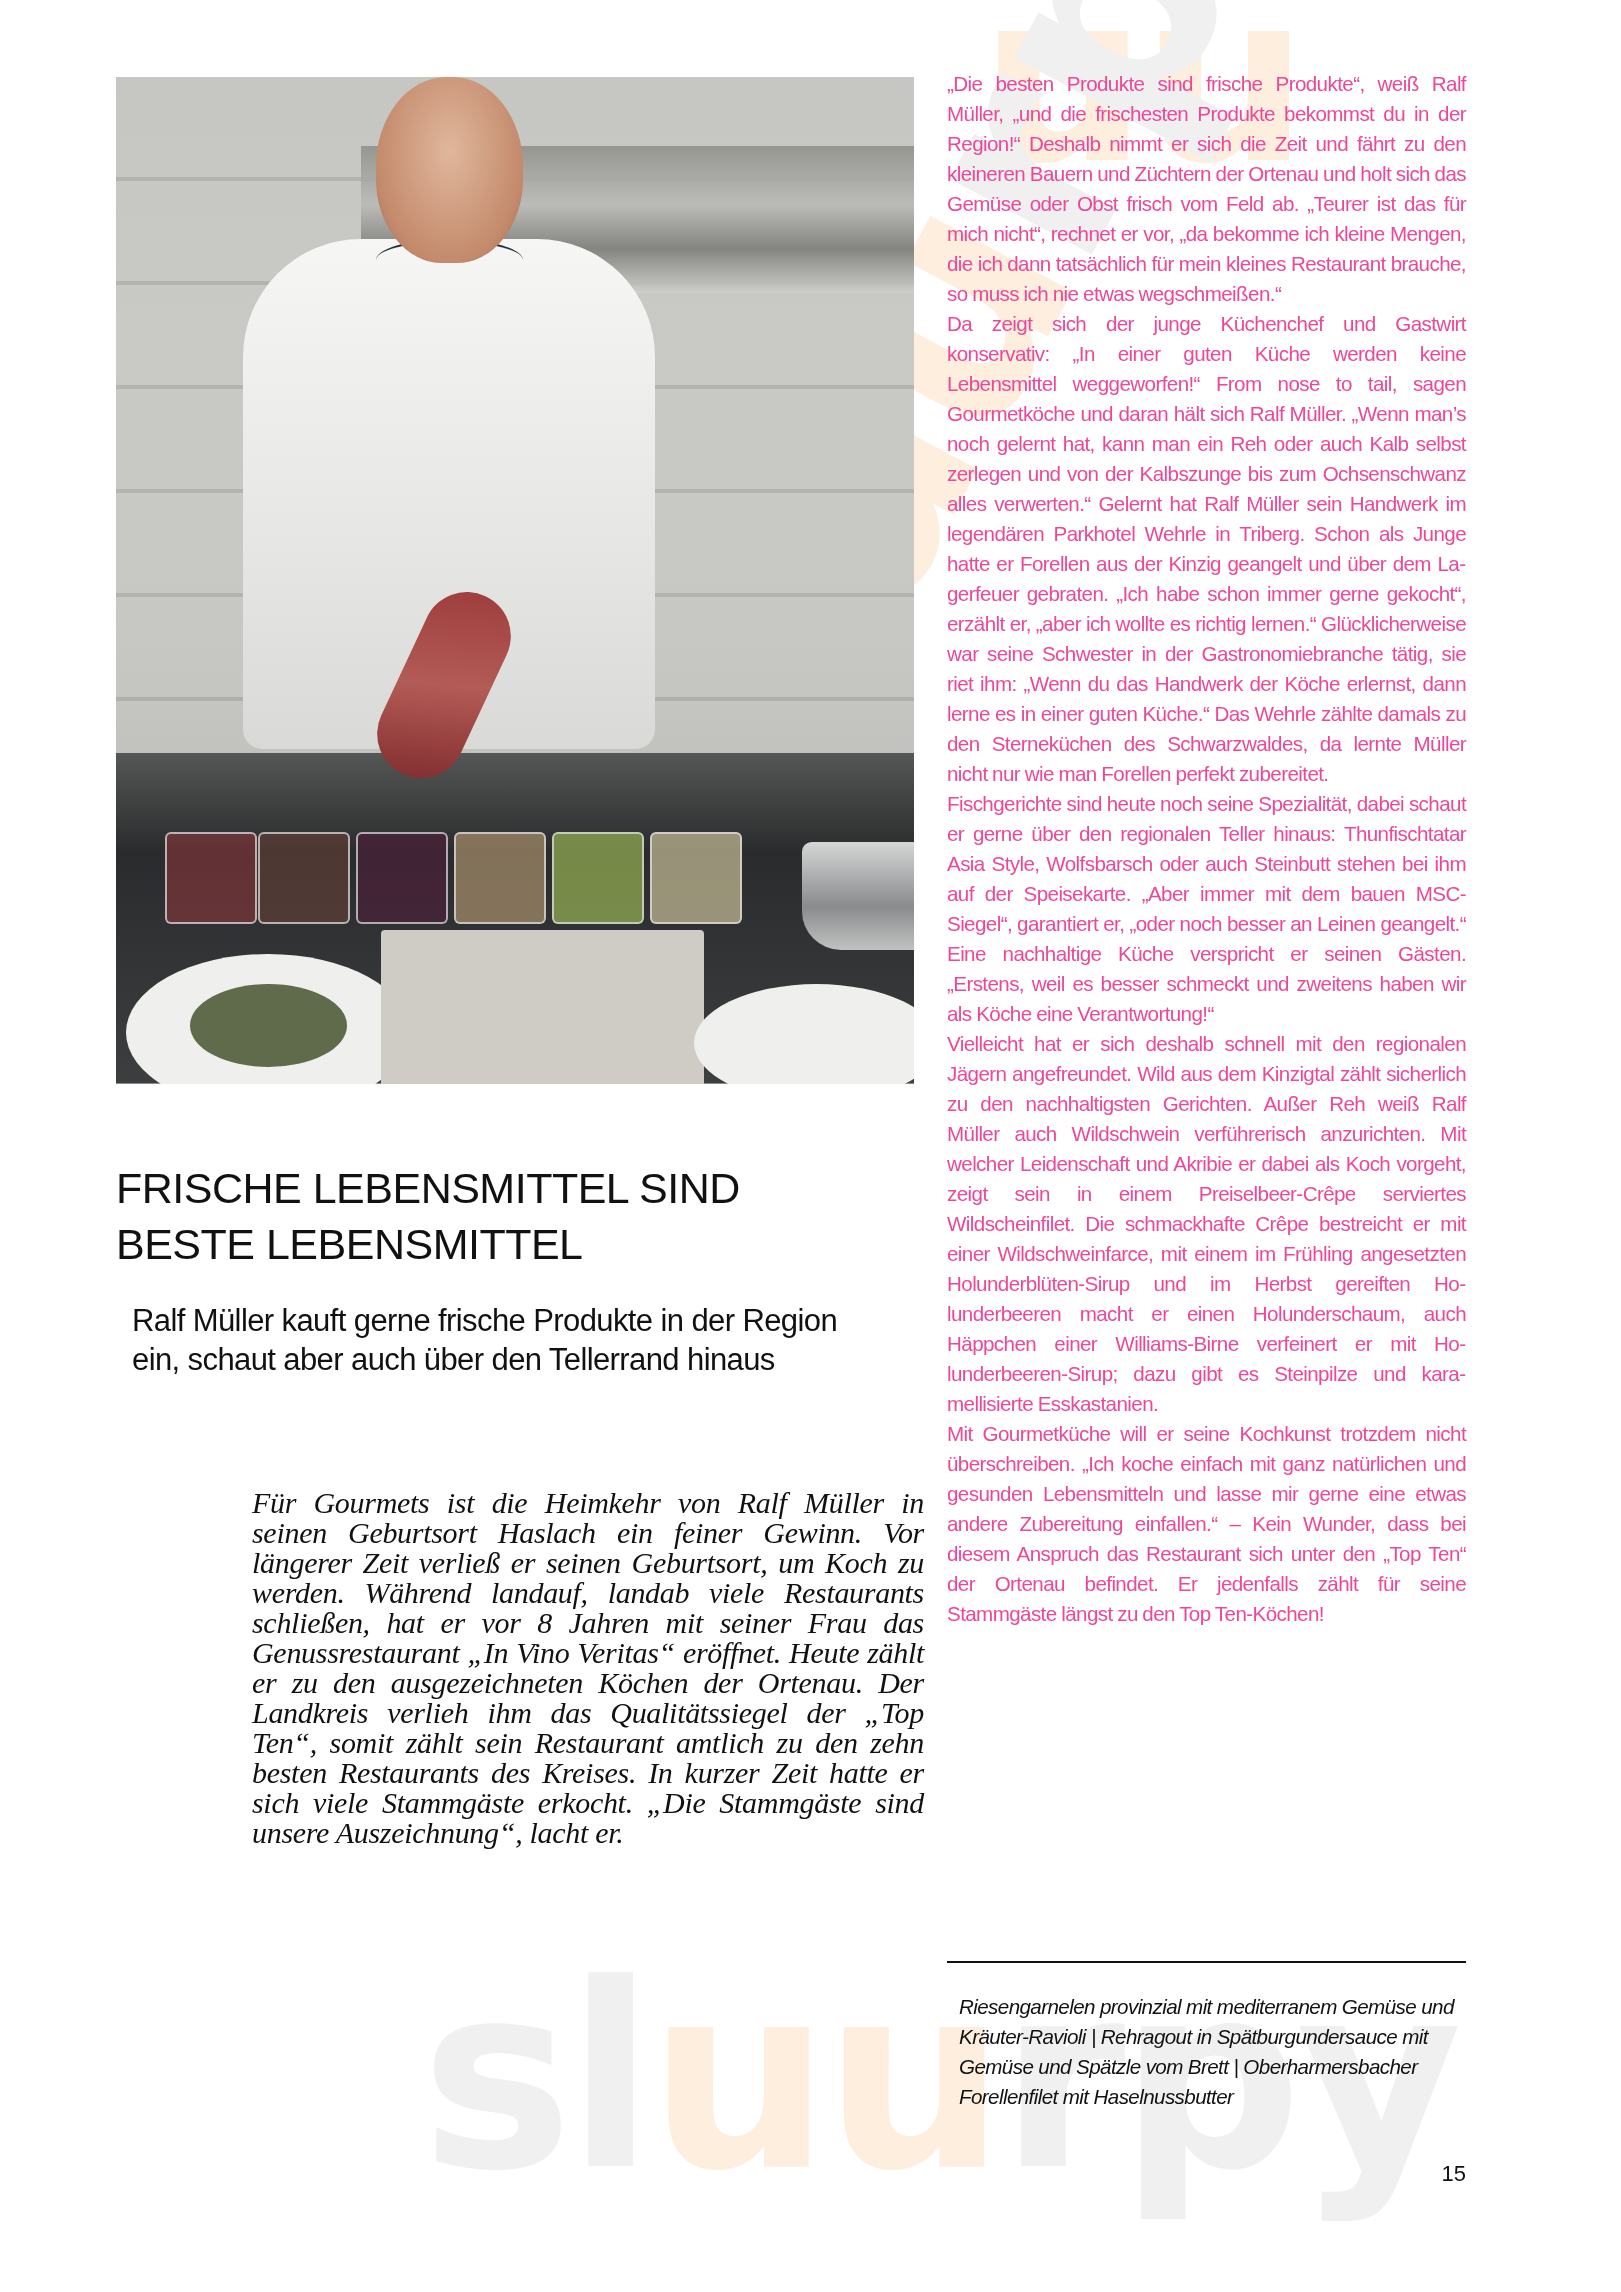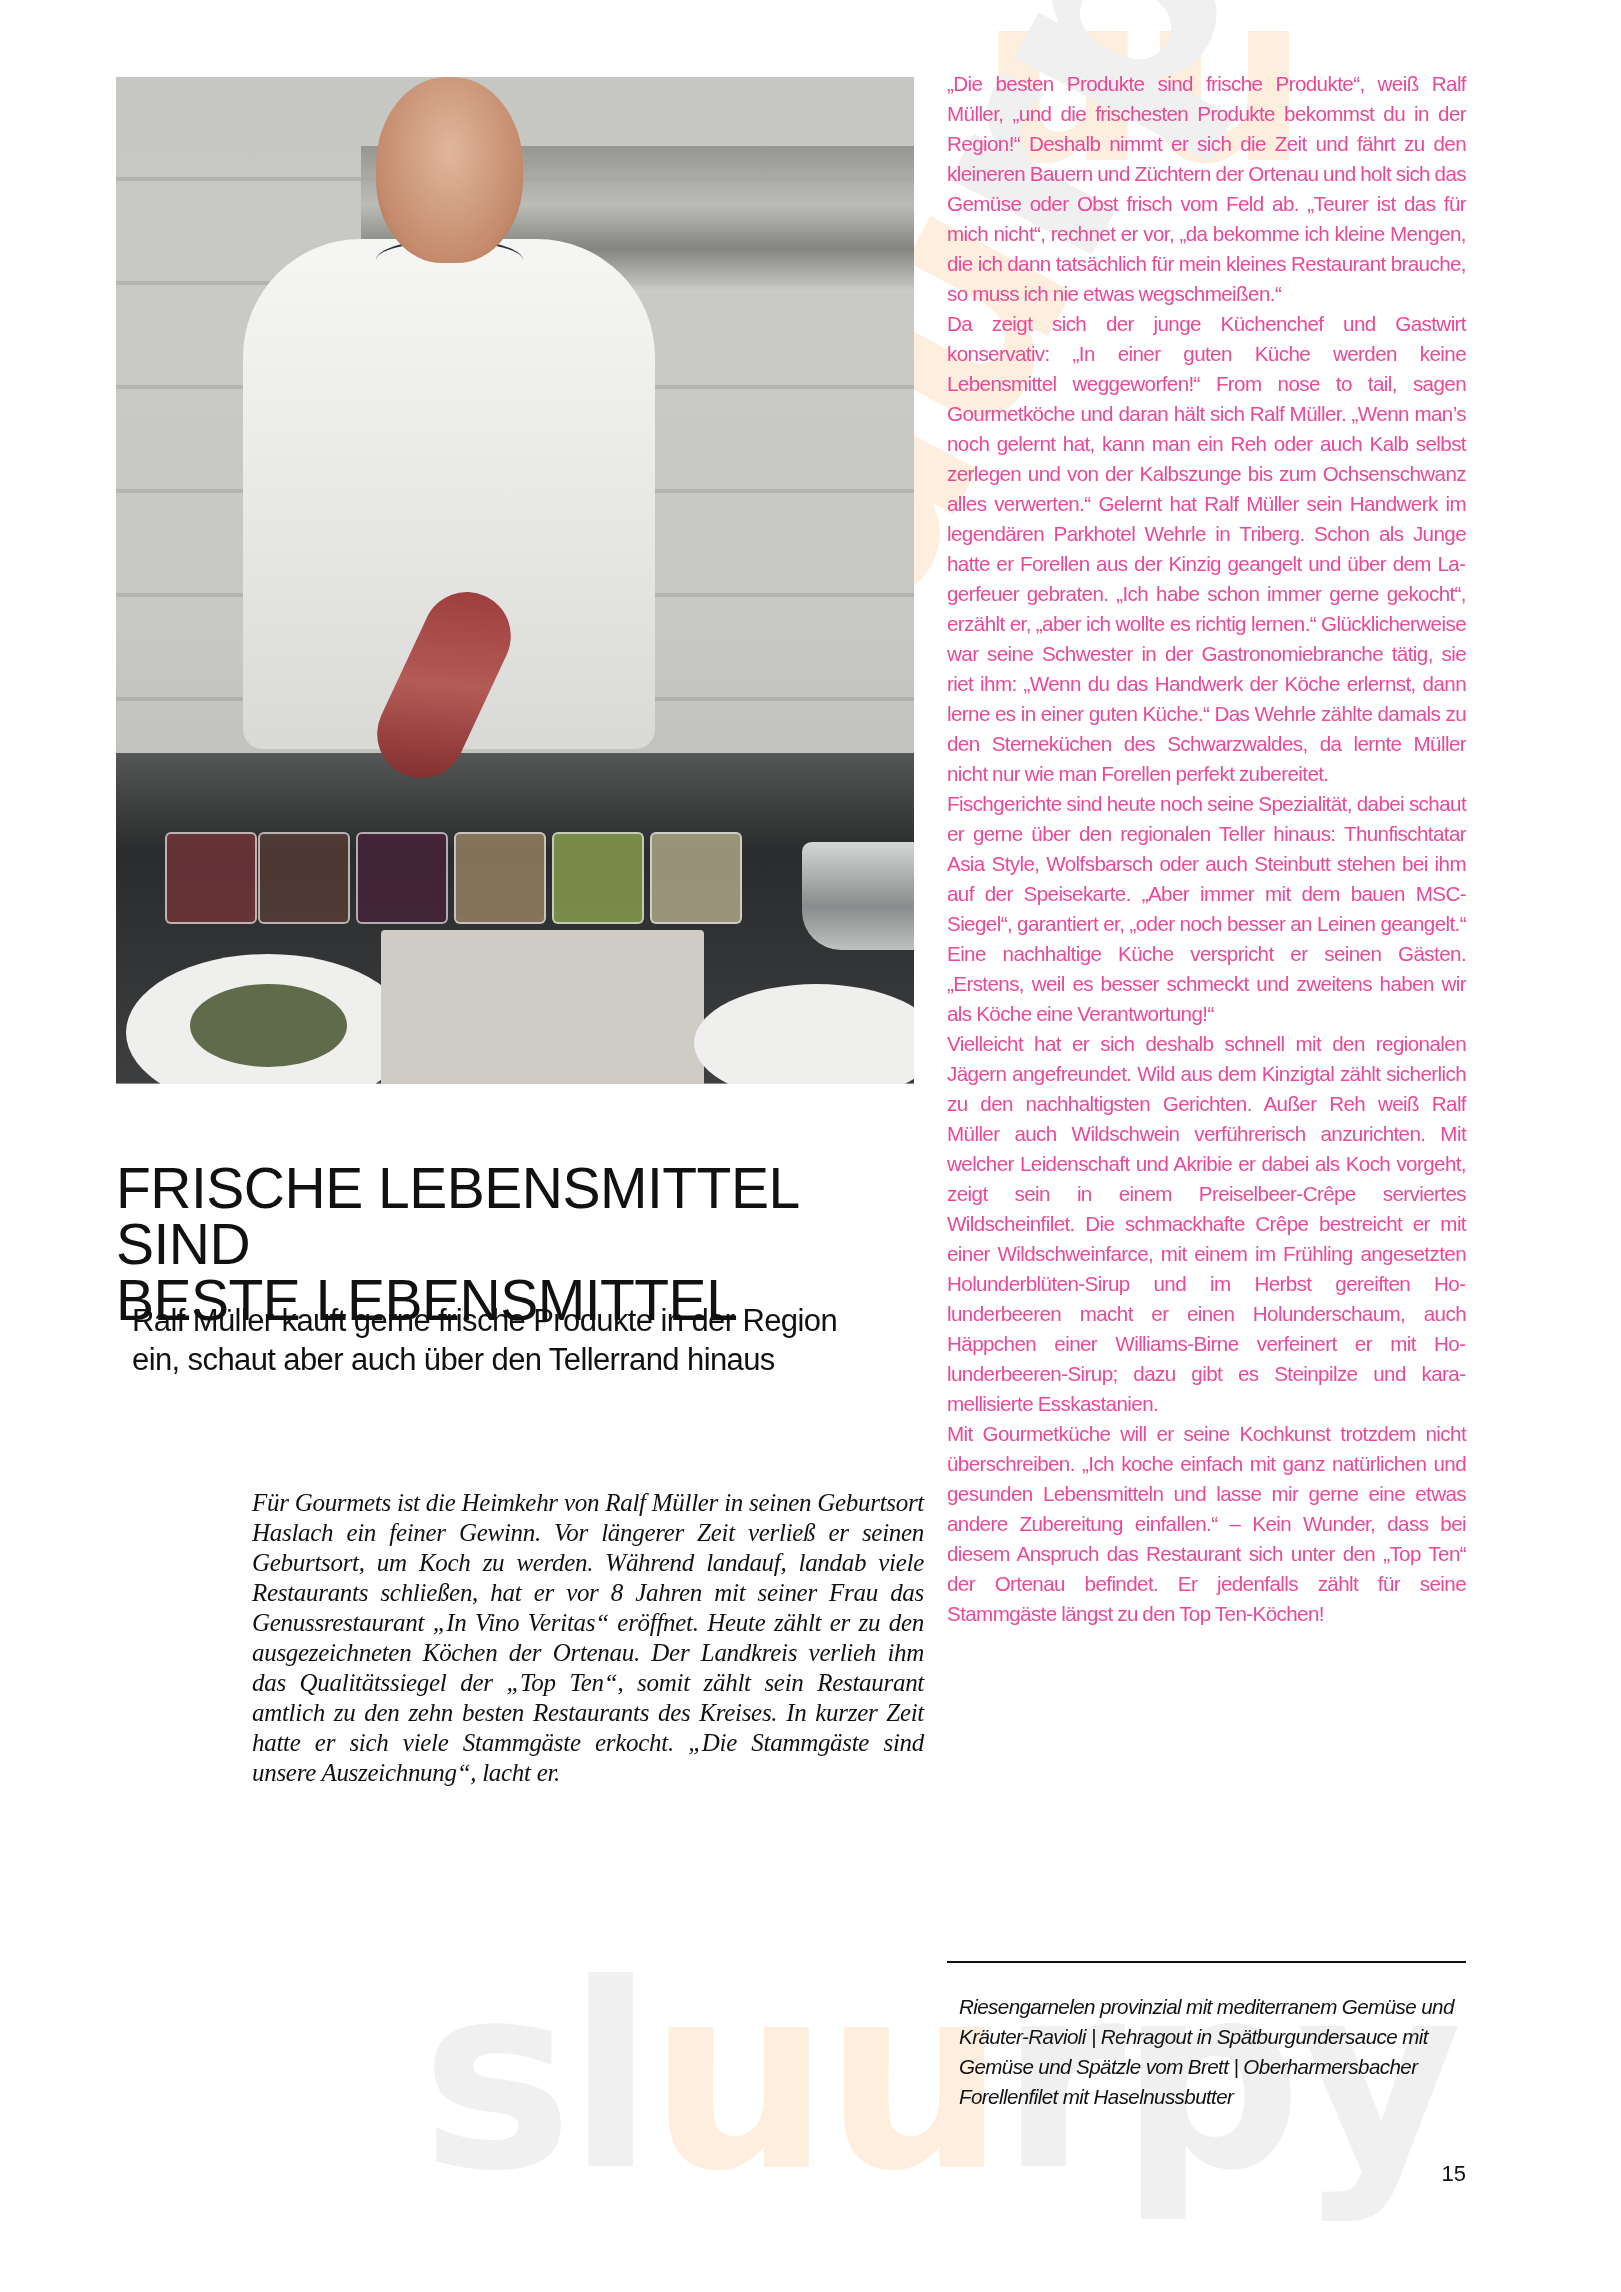--- a/index.html
+++ b/index.html
@@ -28,25 +28,25 @@
     background: linear-gradient(160deg, #9c3b3b, #b35b56 50%, #7e2a2c); transform: rotate(25deg); }
   .photo .counter { position: absolute; left: 0; top: 676px; width: 100%; height: 330px;
     background: linear-gradient(180deg, #555756, #2a2b2c 30%, #3d3e3f); }
   .photo .tub { position: absolute; top: 755px; width: 88px; height: 88px; border: 2px solid rgba(230,230,230,.7); border-radius: 5.9px; }
   .photo .plate { position: absolute; border-radius: 50%; background: #efefed; }
   .photo .pan { position: absolute; left: 686px; top: 765px; width: 167px; height: 108px; border-radius: 9.8px 9.8px 39px 39px;
     background: linear-gradient(180deg, #d5d6d6, #8a8b8c 60%, #c0c1c1); }
 
   .heading { position: absolute; left: 116px; top: 1160px; width: 745px; z-index: 2;
     font-family: "Liberation Sans Narrow", "Liberation Sans", sans-serif; font-stretch: condensed;
-    font-size: 57px; line-height: 56px; font-weight: normal; margin: 0; color: #111; letter-spacing: -0.5px; }
+    font-size: 43px; line-height: 56px; font-weight: normal; margin: 0; color: #111; letter-spacing: -0.5px; }
   .subhead { position: absolute; left: 132px; top: 1301px; width: 706px; z-index: 2;
     font-family: "Liberation Sans", sans-serif; font-size: 31px; line-height: 39px; color: #111; margin: 0; letter-spacing: -0.6px; }
   .intro { position: absolute; left: 252px; top: 1488px; width: 672px; z-index: 2;
-    font-family: "Liberation Serif", serif; font-style: italic; font-size: 25px; line-height: 30px;
+    font-family: "Liberation Serif", serif; font-style: italic; font-size: 30px; line-height: 30px;
     text-align: justify; color: #111; margin: 0; letter-spacing: -0.3px; hyphens: manual; }
 
   .body-col { position: absolute; left: 947px; top: 69px; width: 519px; z-index: 2;
     font-family: "Liberation Sans", sans-serif; font-size: 20.6px; line-height: 30px; color: #ec4899;
     text-align: justify; letter-spacing: -0.6px; word-spacing: -0.5px; }
   .body-col p { margin: 0; }
 
   .menu-rule { position: absolute; left: 947px; top: 1961px; width: 519px; height: 0; border-top: 2px solid #111; z-index: 2; }
   .menu-box { position: absolute; left: 947px; top: 1980px; width: 519px; z-index: 2;
     font-family: "Liberation Sans", sans-serif; font-style: italic; font-size: 20.6px; color: #111; letter-spacing: -0.6px; }

